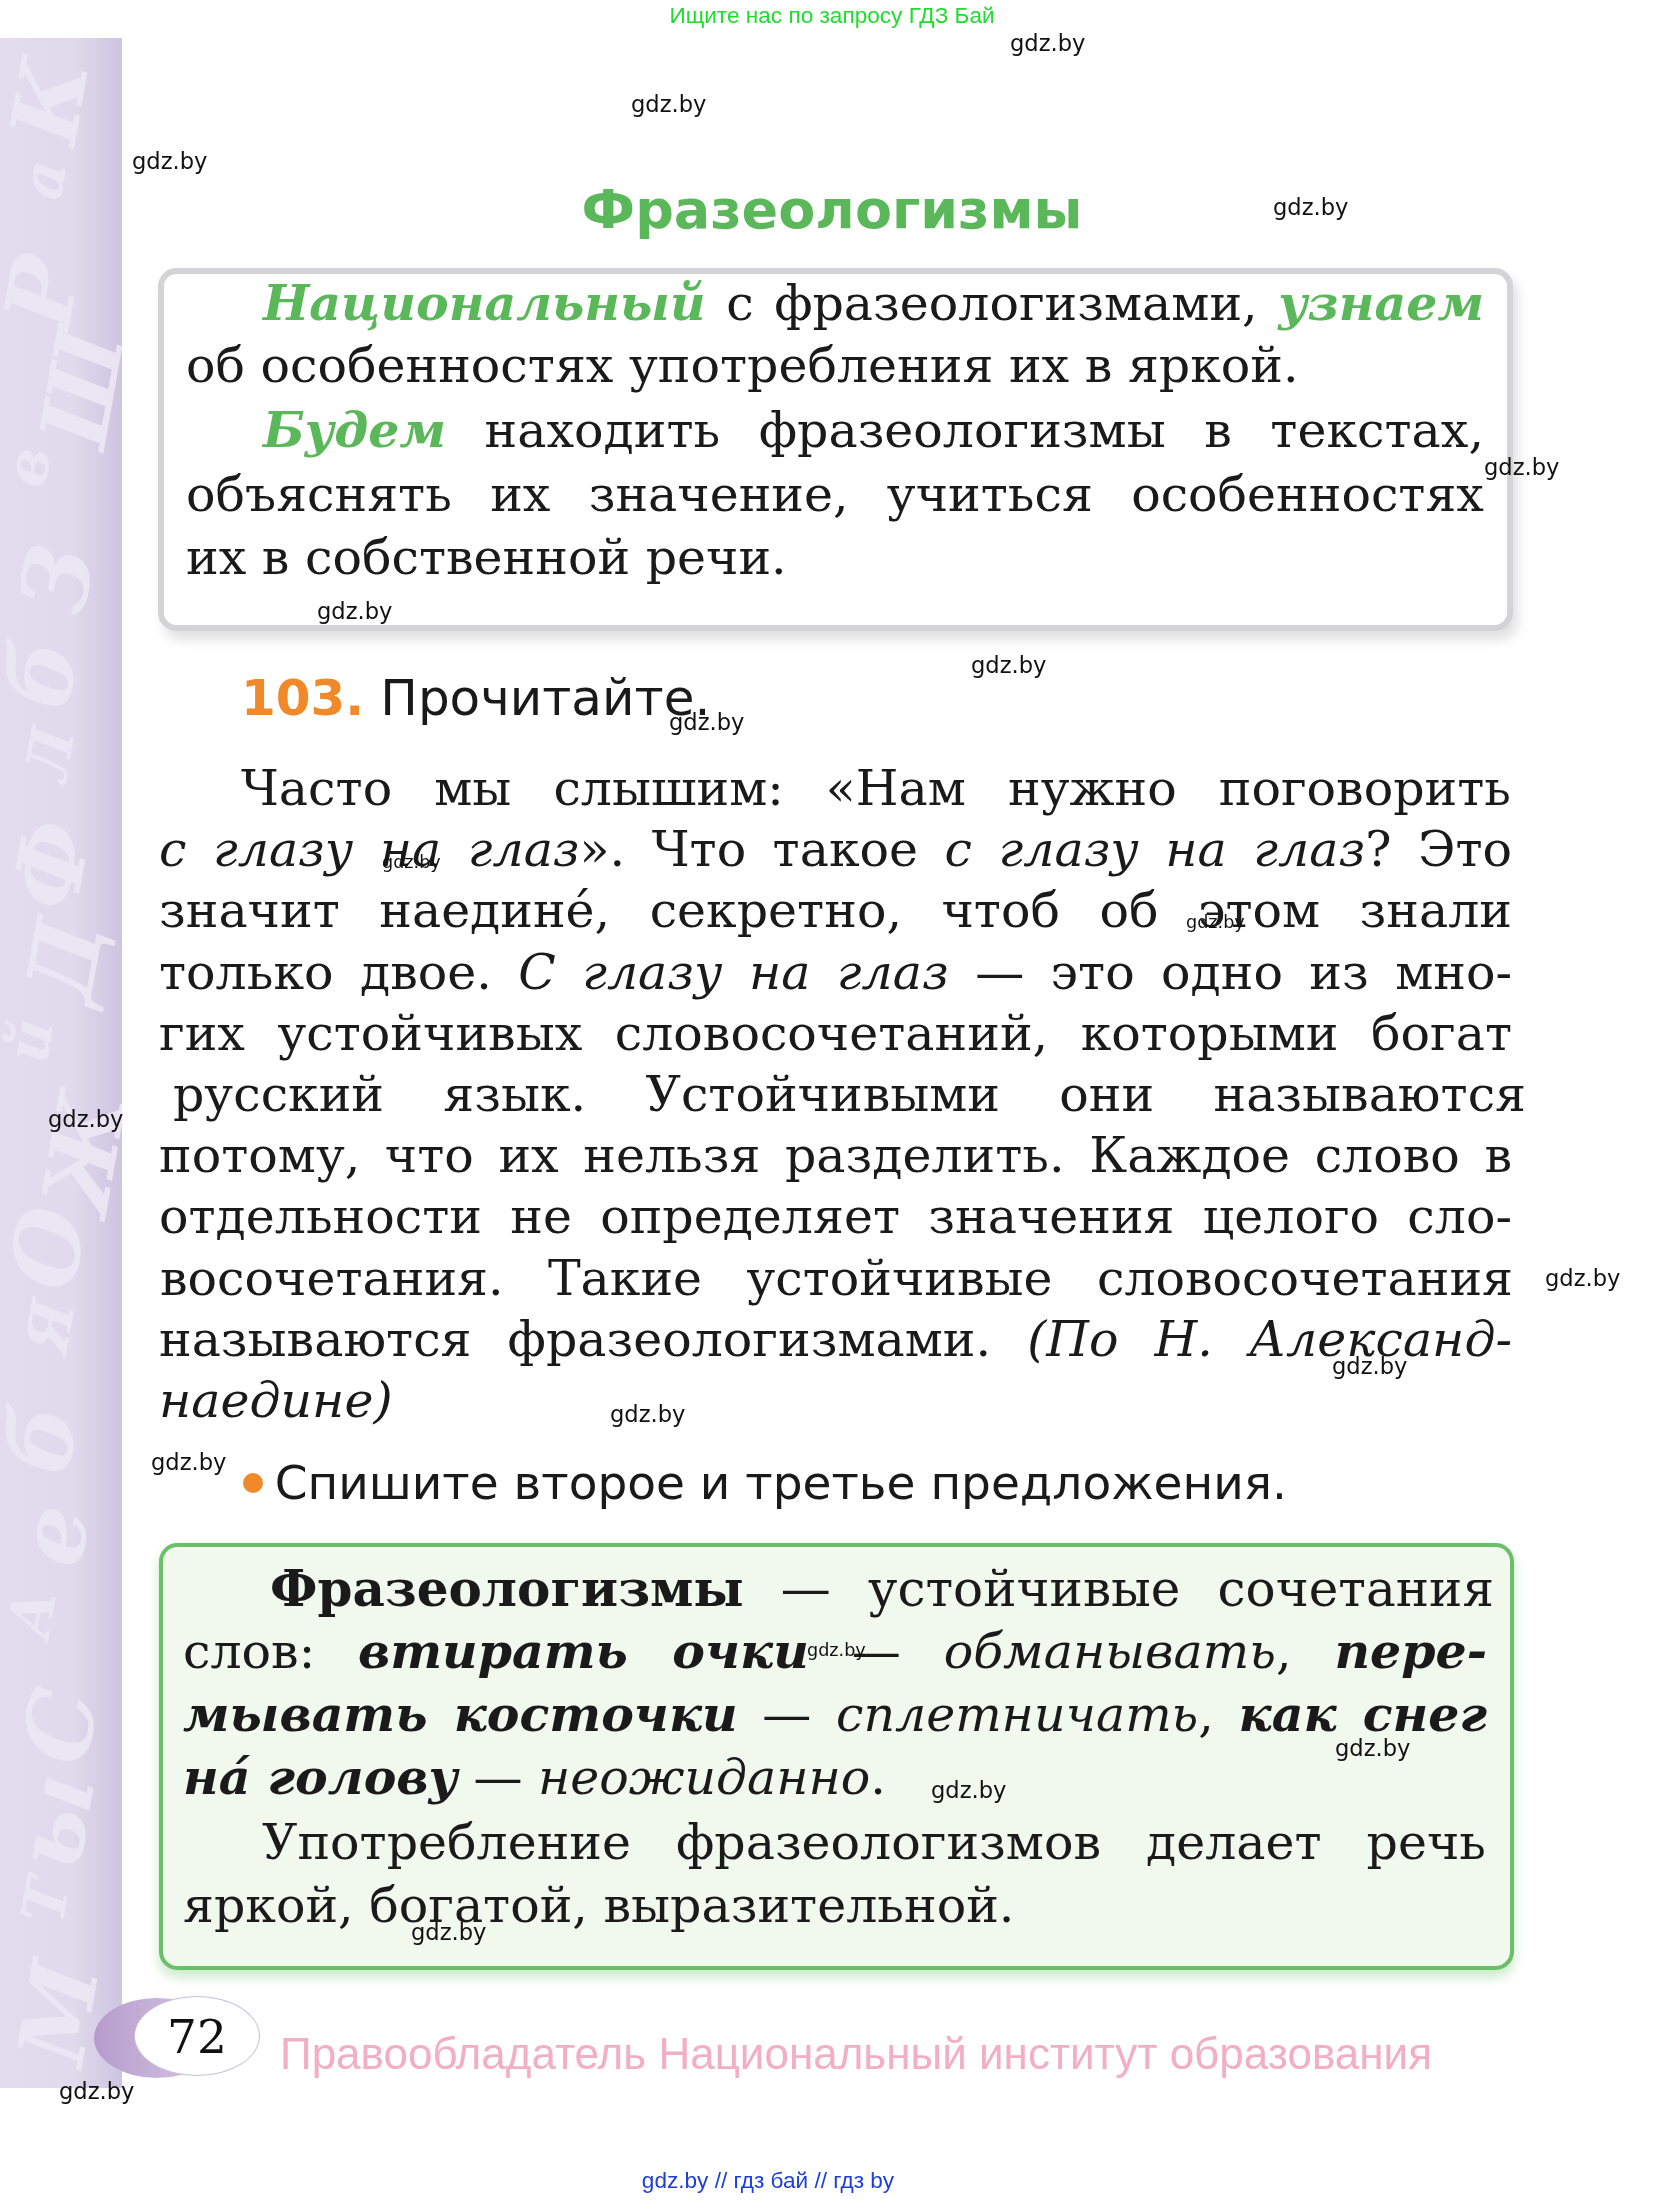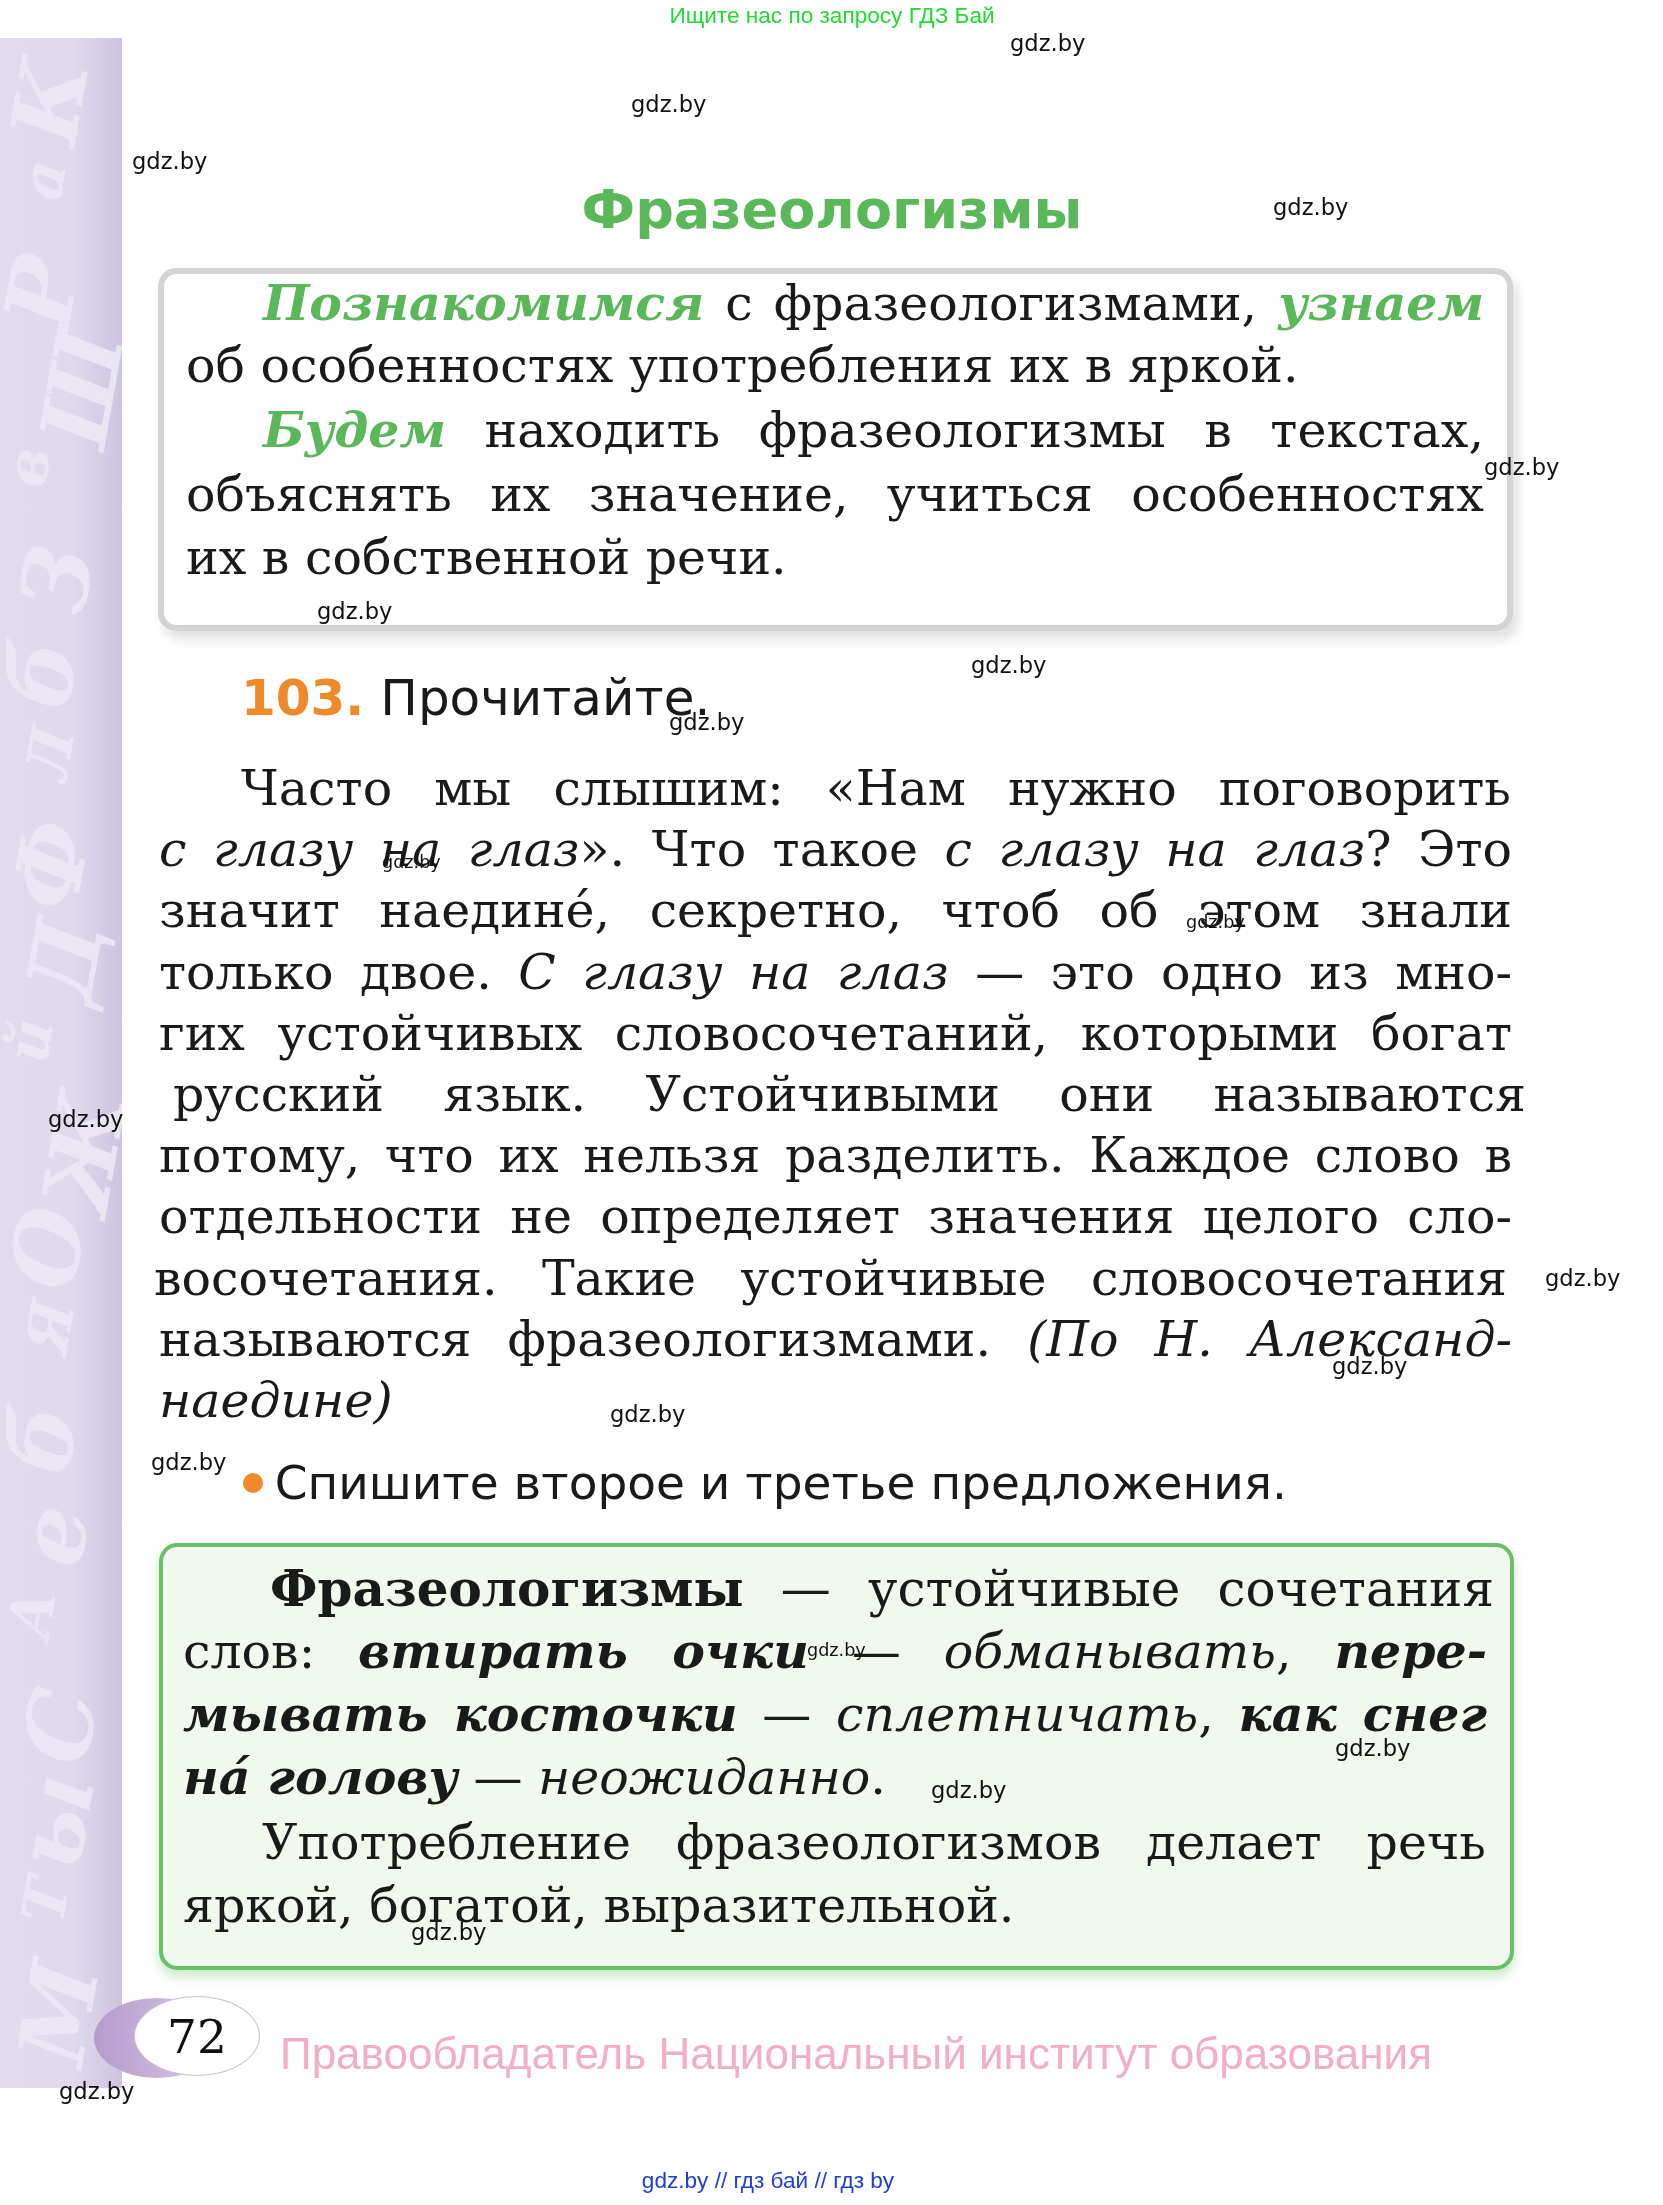--- a/index.html
+++ b/index.html
@@ -78,42 +78,42 @@
     <div class="side-glyph" style="left: 23.5px; top: 1833px; font-size: 59px;">Т</div>
     <div class="side-glyph" style="left: 8.4px; top: 1929px; font-size: 92px;">М</div>
   </div>
 
 <div class="top-search">Ищите нас по запросу ГДЗ Бай</div>
 
 <div class="title">Фразеологизмы</div>
 
 <div class="goal-box"></div>
 <div id="goal-lines">
-    <div class="line justify" style="left: 263px; top: 273px; font-size: 49px; width: 1221px;"><span class="green-em">Познакомимся</span><span> с фразеологизмами, </span><span class="green-em">узнаем</span></div>
+    <div class="line justify" style="left: 263px; top: 273px; font-size: 49px; width: 1221px;"><span class="green-em">Национальный</span><span> с фразеологизмами, </span><span class="green-em">узнаем</span></div>
     <div class="line" style="left: 186px; top: 335px; font-size: 49px;"><span>об особенностях употребления их в яркой.</span></div>
     <div class="line justify" style="left: 263px; top: 400px; font-size: 49px; width: 1221px;"><span class="green-em">Будем</span><span> находить фразеологизмы в текстах,</span></div>
     <div class="line justify" style="left: 186px; top: 464px; font-size: 49px; width: 1298px;"><span>объяснять их значение, учиться особенностях</span></div>
     <div class="line" style="left: 186px; top: 527px; font-size: 49px;"><span>их в собственной речи.</span></div>
   </div>
 
 <div class="ex-head">
   <span class="ex-num">103.</span>
   <span>Прочитайте.</span>
 </div>
 
 <div id="ex-lines">
     <div class="line justify" style="left: 241px; top: 758px; font-size: 49px; width: 1270px;"><span>Часто мы слышим: «Нам нужно поговорить</span></div>
     <div class="line justify" style="left: 159px; top: 819px; font-size: 49px; width: 1353px;"><span class="it">с глазу на глаз</span><span>». Что такое </span><span class="it">с глазу на глаз</span><span>? Это</span></div>
     <div class="line justify" style="left: 159px; top: 880px; font-size: 49px; width: 1353px;"><span>значит наедине́, секретно, чтоб об этом знали</span></div>
     <div class="line justify" style="left: 159px; top: 942px; font-size: 49px; width: 1353px;"><span>только двое. </span><span class="it">С глазу на глаз</span><span> — это одно из мно-</span></div>
     <div class="line justify" style="left: 159px; top: 1003px; font-size: 49px; width: 1353px;"><span>гих устойчивых словосочетаний, которыми богат</span></div>
     <div class="line justify" style="left: 173px; top: 1064px; font-size: 49px; width: 1353px;"><span>русский язык. Устойчивыми они называются</span></div>
     <div class="line justify" style="left: 159px; top: 1125px; font-size: 49px; width: 1353px;"><span>потому, что их нельзя разделить. Каждое слово в</span></div>
     <div class="line justify" style="left: 159px; top: 1186px; font-size: 49px; width: 1353px;"><span>отдельности не определяет значения целого сло-</span></div>
-    <div class="line justify" style="left: 154px; top: 1248px; font-size: 49px; width: 1353px;"><span>восочетания. Такие устойчивые словосочетания</span></div>
+    <div class="line justify" style="left: 160px; top: 1248px; font-size: 49px; width: 1353px;"><span>восочетания. Такие устойчивые словосочетания</span></div>
     <div class="line justify" style="left: 159px; top: 1309px; font-size: 49px; width: 1353px;"><span>называются фразеологизмами. </span><span class="it">(По Н. Александ-</span></div>
     <div class="line" style="left: 159px; top: 1370px; font-size: 49px;"><span class="it">наедине)</span></div>
   </div>
 
 <div class="task">
   <span class="bullet"></span><span>Спишите второе и третье предложения.</span>
 </div>
 
 <div class="rule-box"></div>
 <div id="rule-lines">

